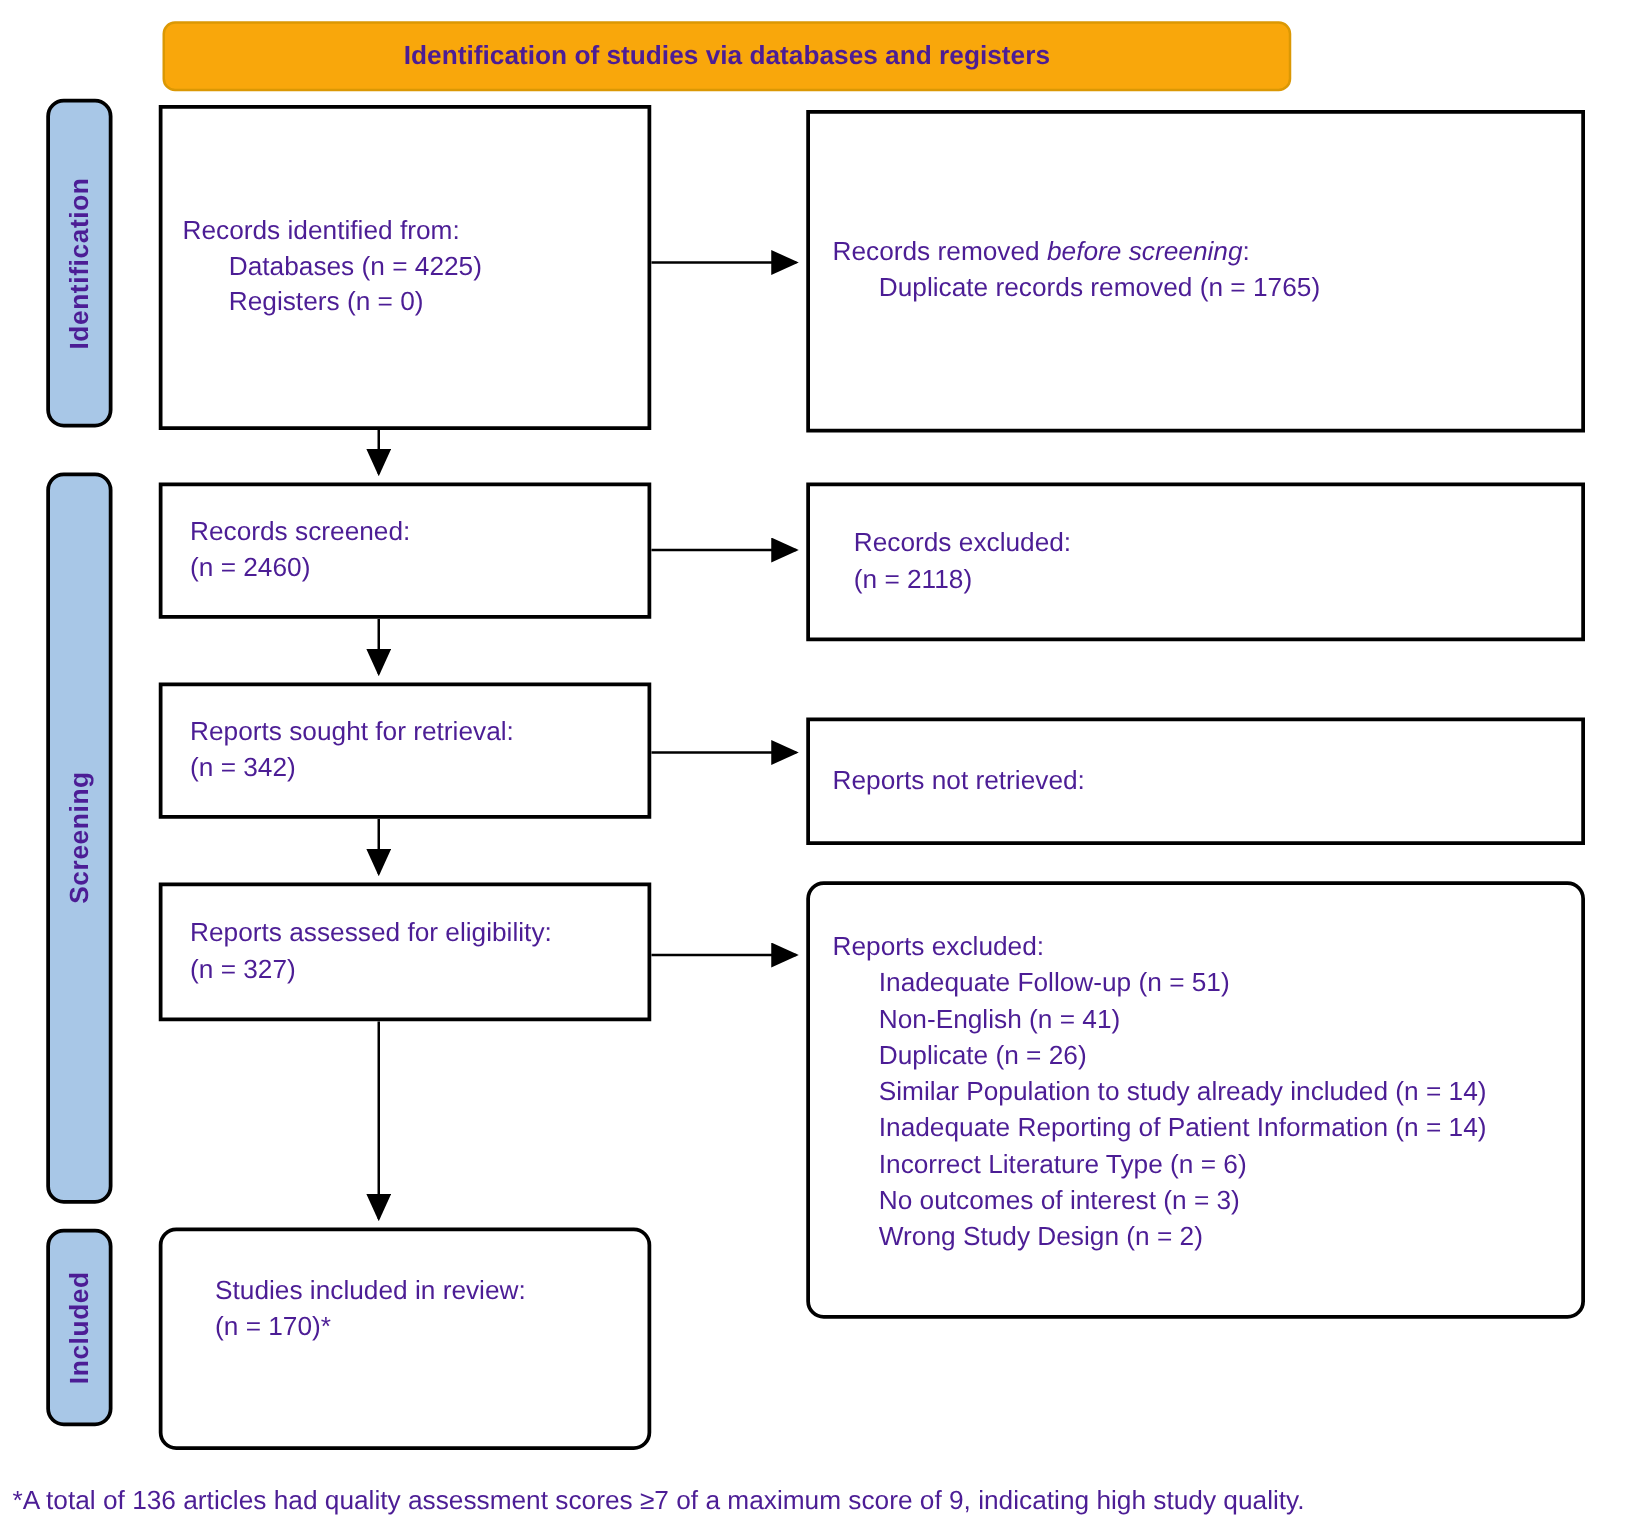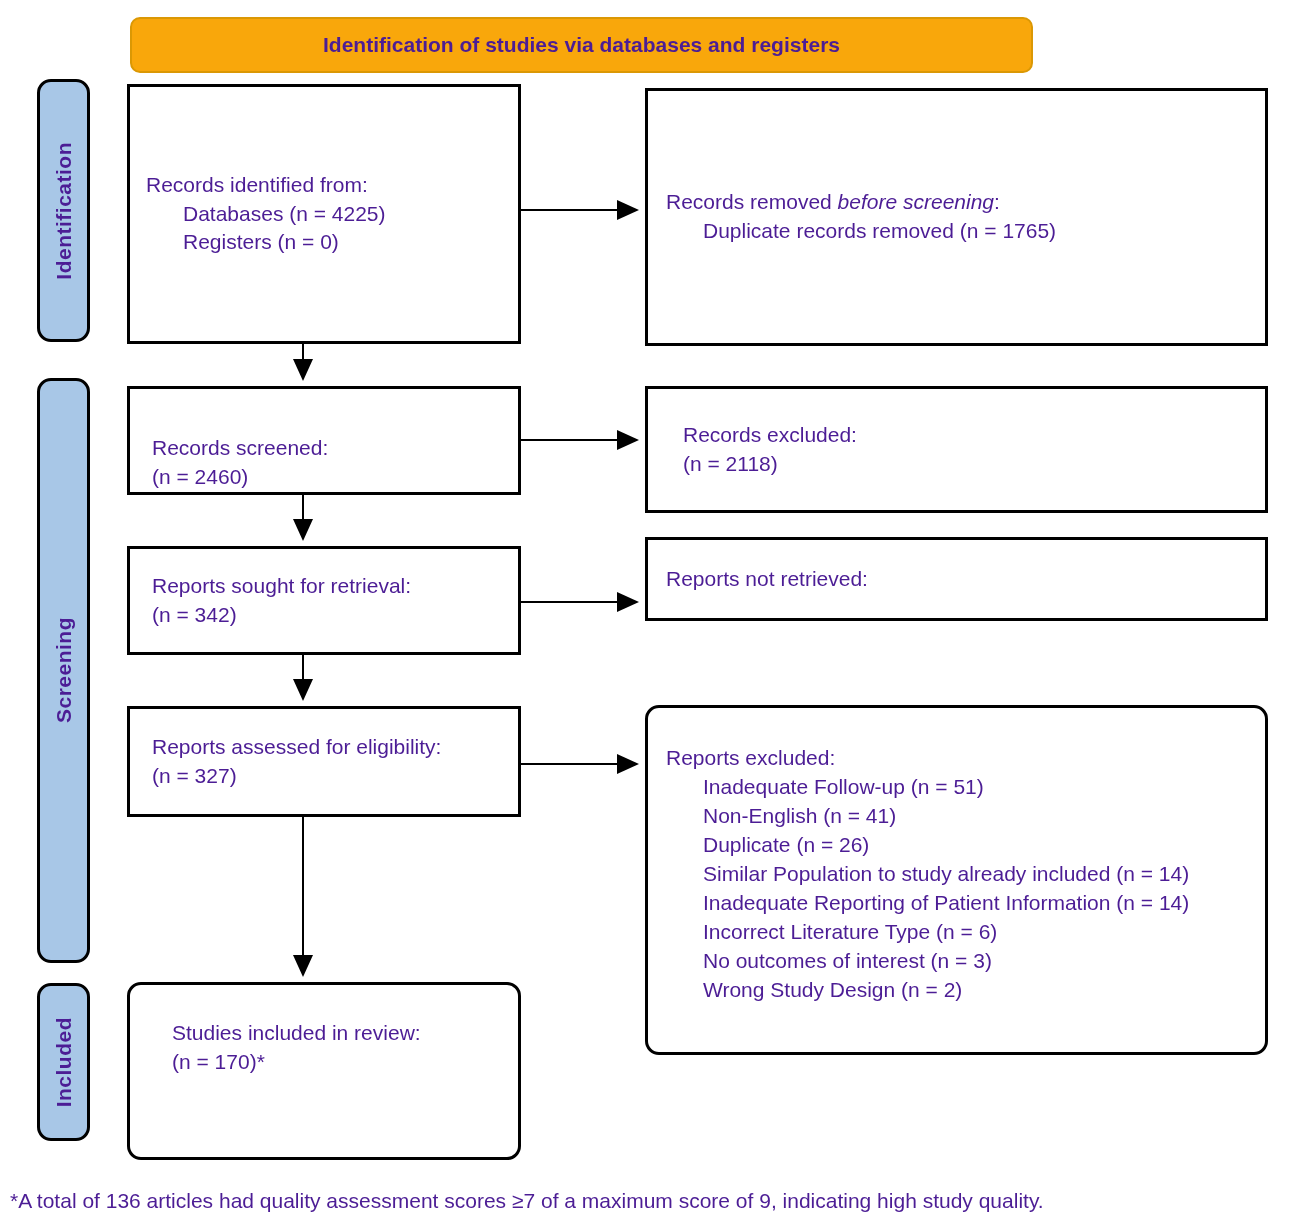--- a/index.html
+++ b/index.html
@@ -94,21 +94,21 @@
   <div class="stage" style="top:983px; height:158px;">
     <span>Included</span>
   </div>
 
   <div class="box leftcol" style="top:84px; height:260px;padding-left:16px;">
     <div>Records identified from:</div>
     <div class="indent">Databases (n = 4225)</div>
     <div class="indent">Registers (n = 0)</div>
   </div>
 
-  <div class="box leftcol" style="top:386px; height:109px;justify-content:flex-end;">
+  <div class="box leftcol" style="top:386px; height:109px;">
     <div>Records screened:</div>
     <div>(n = 2460)</div>
   </div>
 
   <div class="box leftcol" style="top:546px; height:109px;">
     <div>Reports sought for retrieval:</div>
     <div>(n = 342)</div>
   </div>
 
   <div class="box leftcol" style="top:706px; height:111px;">
@@ -124,21 +124,21 @@
   <div class="box rightcol" style="top:88px; height:258px;">
     <div><span>Records removed </span><span class="italic">before screening</span><span>:</span></div>
     <div class="indent">Duplicate records removed (n = 1765)</div>
   </div>
 
   <div class="box rightcol" style="top:386px; height:127px;padding-left:35px;">
     <div>Records excluded:</div>
     <div>(n = 2118)</div>
   </div>
 
-  <div class="box rightcol" style="top:537px; height:84px;">
+  <div class="box rightcol" style="top:574px; height:102px;">
     <div>Reports not retrieved:</div>
   </div>
 
   <div class="box rightcol top-align" style="top:705px; height:350px; padding-top:36px;">
     <div>Reports excluded:</div>
     <div class="indent">Inadequate Follow-up (n = 51)</div>
     <div class="indent">Non-English (n = 41)</div>
     <div class="indent">Duplicate (n = 26)</div>
     <div class="indent">Similar Population to study already included (n = 14)</div>
     <div class="indent">Inadequate Reporting of Patient Information (n = 14)</div>

